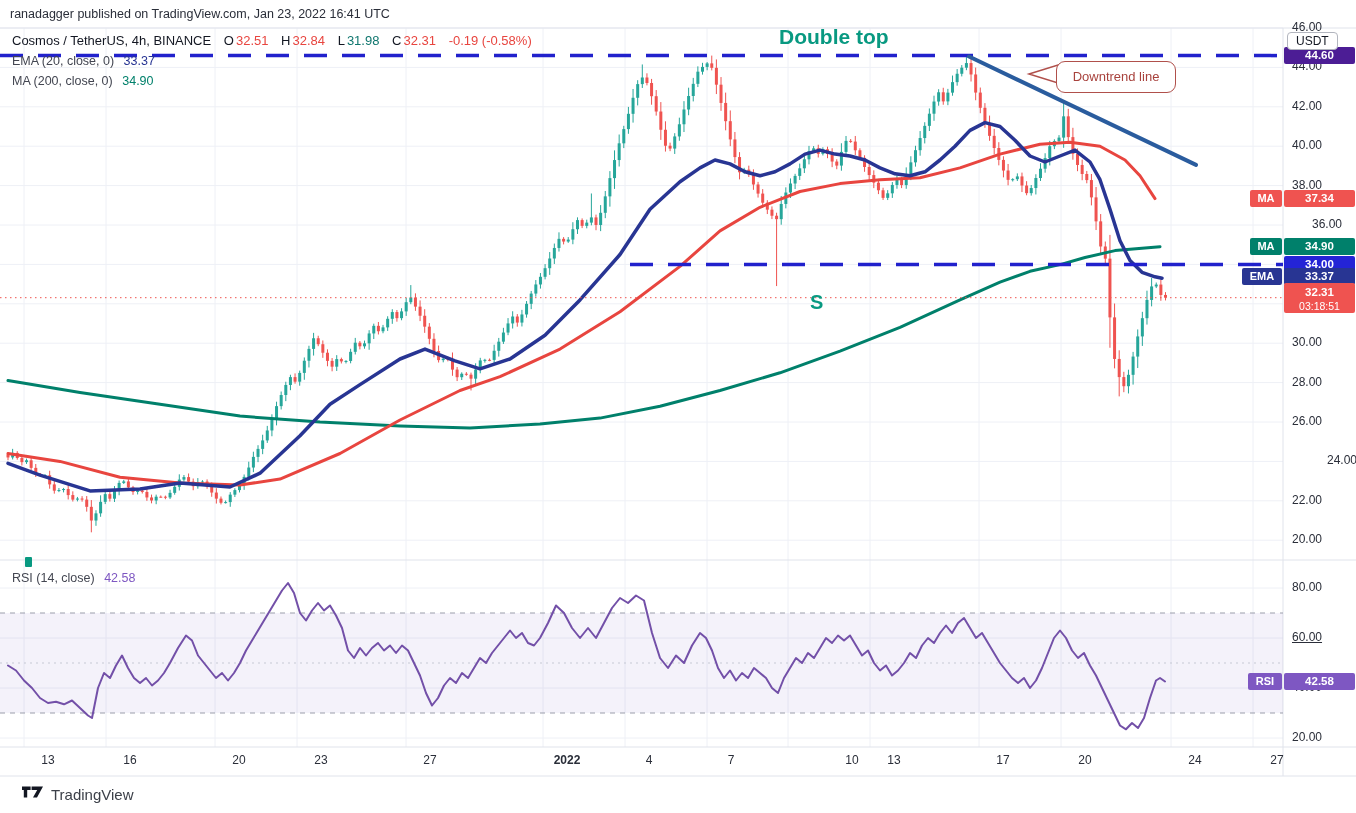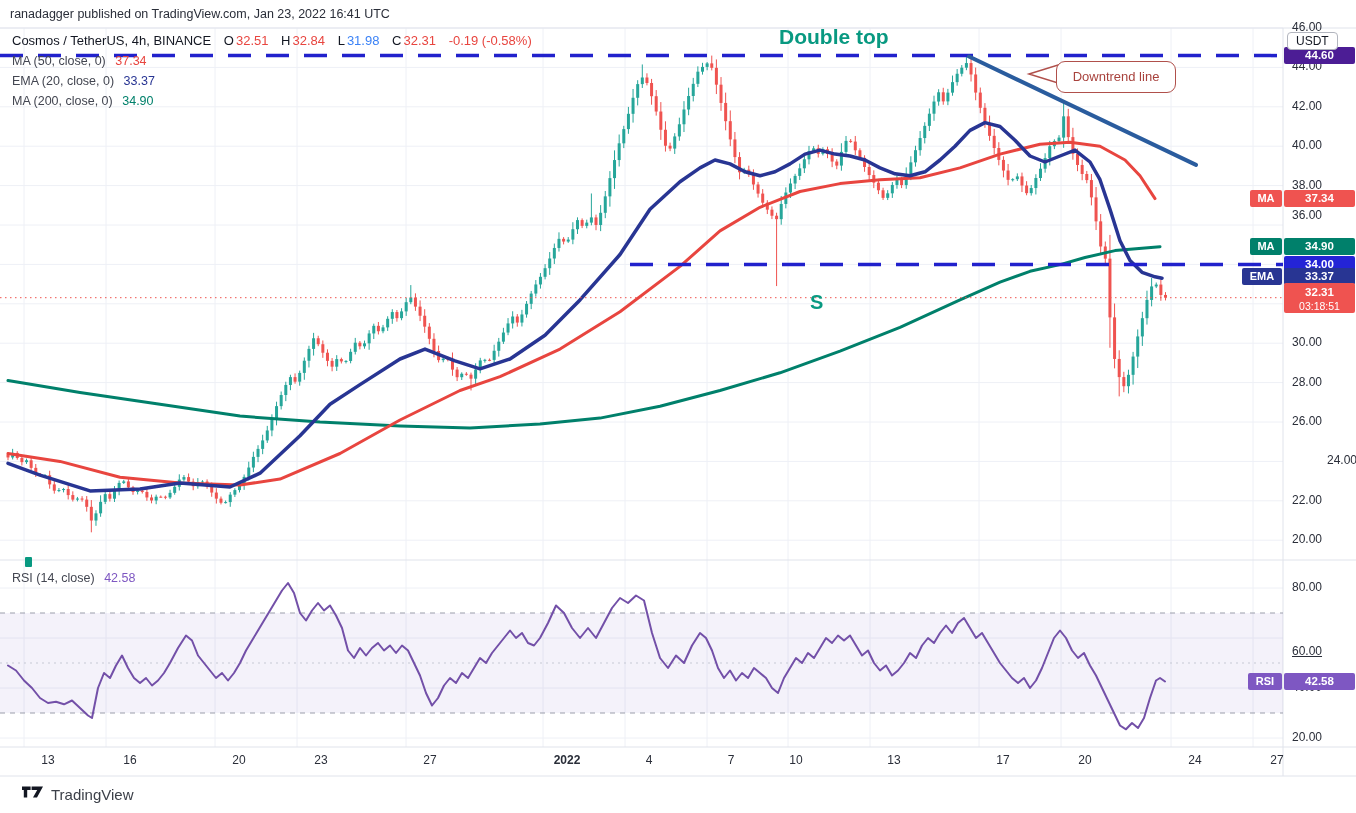--- a/index.html
+++ b/index.html
@@ -599,42 +599,42 @@
       <line x1="969" y1="56.565000000000055" x2="1196" y2="164.91500000000005" stroke="#2a5c9e" stroke-width="4" stroke-linecap="round"></line>
       <polygon points="1029,74 1058,65 1058,83" fill="#fff" stroke="#b0504b" stroke-width="1.5"></polygon>
     </svg>
 
   <div id="overlay">
       <div class="tick-label" style="top: 20px;">46.00</div>
       <div class="tick-label" style="top: 59.4px;">44.00</div>
       <div class="tick-label" style="top: 98.8px;">42.00</div>
       <div class="tick-label" style="top: 138.2px;">40.00</div>
       <div class="tick-label" style="top: 177.6px;">38.00</div>
-      <div class="tick-label" style="top: 208px;">36.00</div>
+      <div class="tick-label" style="top: 217px; margin-left: 20px;">36.00</div>
       <div class="tick-label" style="top: 256.4px;">34.00</div>
       <div class="tick-label" style="top: 295.8px;">32.00</div>
       <div class="tick-label" style="top: 335.2px;">30.00</div>
       <div class="tick-label" style="top: 374.6px;">28.00</div>
       <div class="tick-label" style="top: 414px;">26.00</div>
       <div class="tick-label" style="top: 453.4px; margin-left: 35px;">24.00</div>
       <div class="tick-label" style="top: 492.8px;">22.00</div>
       <div class="tick-label" style="top: 532.2px;">20.00</div>
       <div class="tick-label" style="top: 580px;">80.00</div>
-      <div class="tick-label" style="top: 644px; text-decoration: underline;">60.00</div>
+      <div class="tick-label" style="top: 630px; text-decoration: underline;">60.00</div>
       <div class="tick-label" style="top: 680px;">40.00</div>
       <div class="tick-label" style="top: 730px;">20.00</div>
       <div class="time-label" style="left: 24px;">13</div>
       <div class="time-label" style="left: 106px;">16</div>
       <div class="time-label" style="left: 215px;">20</div>
       <div class="time-label" style="left: 297px;">23</div>
       <div class="time-label" style="left: 406px;">27</div>
       <div class="time-label bold" style="left: 543px;">2022</div>
       <div class="time-label" style="left: 625px;">4</div>
       <div class="time-label" style="left: 707px;">7</div>
-      <div class="time-label" style="left: 772px; text-align: right;">10</div>
+      <div class="time-label" style="left: 828px; text-align: right;">10</div>
       <div class="time-label" style="left: 870px;">13</div>
       <div class="time-label" style="left: 979px;">17</div>
       <div class="time-label" style="left: 1061px;">20</div>
       <div class="time-label" style="left: 1171px;">24</div>
       <div class="time-label" style="left: 1253px;">27</div>
       <div class="scale-tag" style="background: #4c1d95; top: 47.08px;">44.60</div>
       <div class="scale-tag" style="background: rgb(239, 83, 80); top: 190.102px;">37.34</div>
       <div class="mini-tag" style="background: rgb(239, 83, 80); width: 32px; left: 1250px; top: 190.102px;">MA</div>
       <div class="scale-tag" style="background: rgb(0, 128, 107); top: 238.17px;">34.90</div>
       <div class="mini-tag" style="background: rgb(0, 128, 107); width: 32px; left: 1250px; top: 238.17px;">MA</div>
@@ -647,28 +647,24 @@
     </div>
 
   <div class="legend">
     <div class="legend-line1">
       <span>Cosmos / TetherUS, 4h, BINANCE</span>
       <span class="seg">
         <span>O</span><span class="val" style="color:#e8453f">32.51</span></span>
       <span class="seg">
         <span>H</span><span class="val" style="color:#e8453f">32.84</span></span>
       <span class="seg">
-        <span>L</span><span class="val" style="color:#3b82f6">31.98</span></span>
+        <span>L</span><span class="val" style="color:#0f766e">31.98</span></span>
       <span class="seg">
         <span>C</span><span class="val" style="color:#e8453f">32.31</span></span>
       <span class="seg" style="color:#e8453f">-0.19 (-0.58%)</span>
-    </div>
-    <div class="ind-row">
-      <span>MA (50, close, 0)</span>
-      <span class="ival" style="color:#e8453f">37.34</span>
     </div>
     <div class="ind-row">
       <span>EMA (20, close, 0)</span>
       <span class="ival" style="color:#283593">33.37</span>
     </div>
     <div class="ind-row">
       <span>MA (200, close, 0)</span>
       <span class="ival" style="color:#00806b">34.90</span>
     </div>
   </div>

